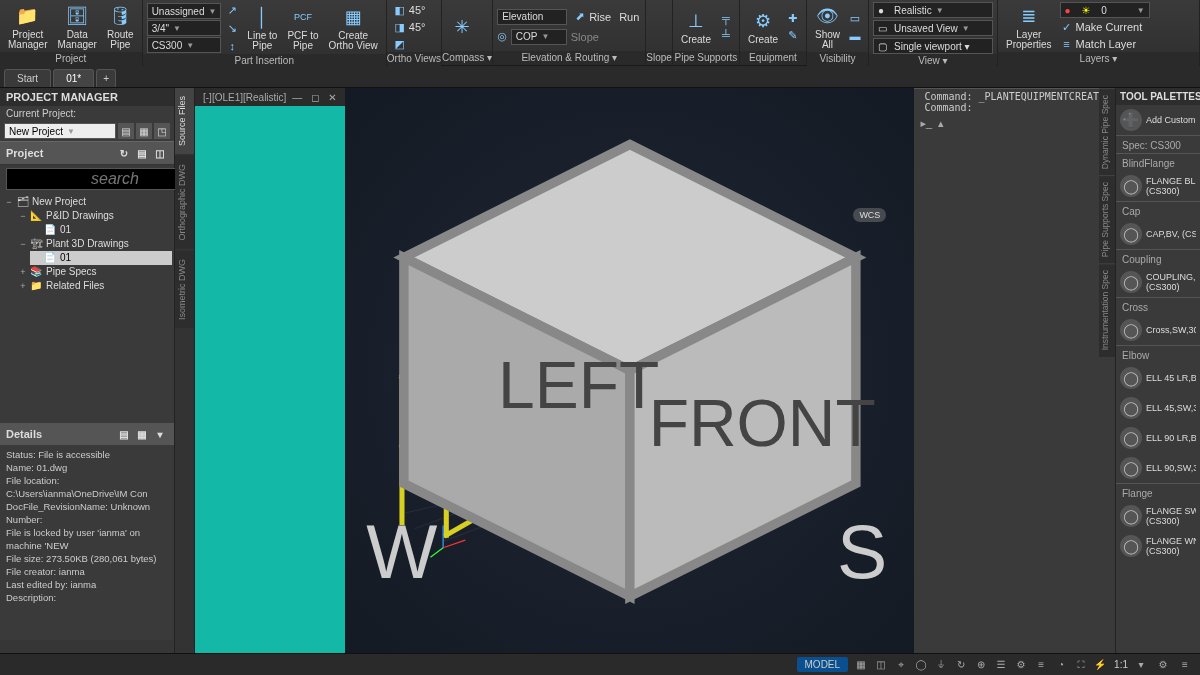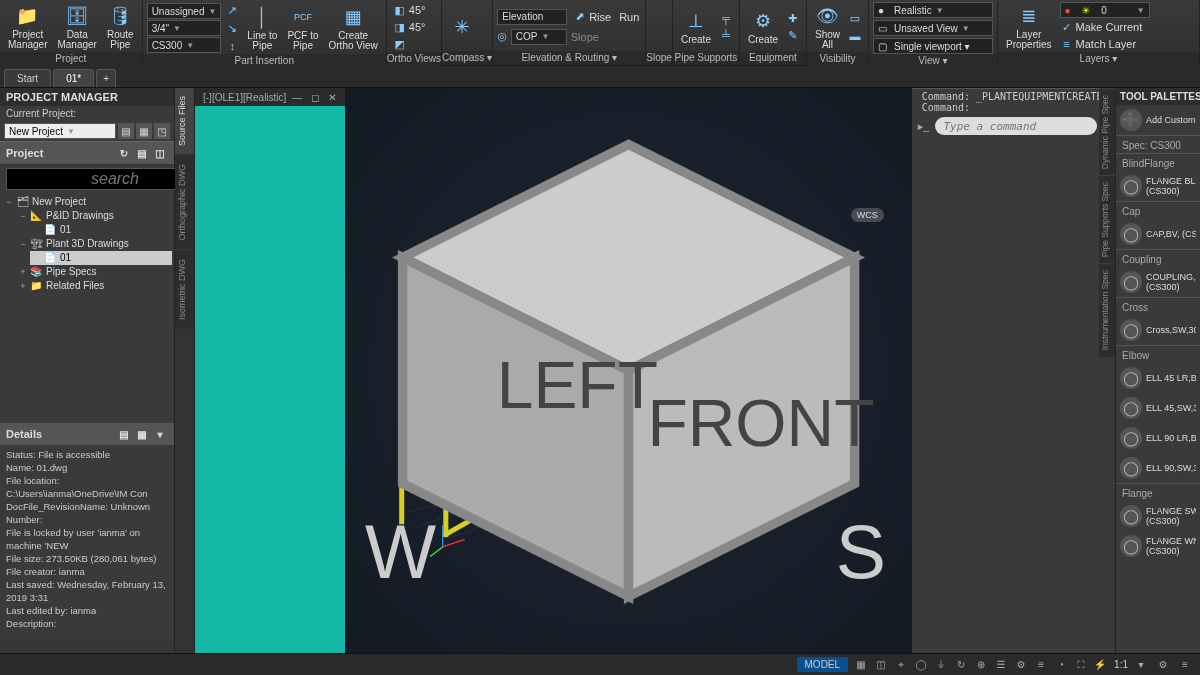--- a/index.html
+++ b/index.html
@@ -413,21 +413,20 @@
       </div>
       <div class="details-body" id="details-body">
           <div>Status: File is accessible</div>
           <div>Name: 01.dwg</div>
           <div>File location: C:\Users\ianma\OneDrive\IM Con</div>
           <div>DocFile_RevisionName: Unknown</div>
           <div>Number:</div>
           <div>File is locked by user 'ianma' on machine 'NEW</div>
           <div>File size: 273.50KB (280,061 bytes)</div>
           <div>File creator: ianma</div>
-          <div>Last saved: Wednesday, February 13, 2019 3:31</div>
           <div>Last edited by: ianma</div>
           <div>Description:</div>
         </div>
     </div>
     <div style="flex:1;background:#363636;"></div>
   </div>
 
   <div class="sidetabs">
     <div class="sidetab on">Source Files</div>
     <div class="sidetab">Orthographic DWG</div>
@@ -504,23 +503,20 @@
         <text x="52" y="52" font-size="8" fill="#ccc">S</text>
       </svg>
       <div class="wcs-badge">WCS</div>
     </div>
 
     <div class="cmdarea">
       <div class="cmd-hist">Command: _PLANTEQUIPMENTCREATE
 Command:</div>
       <div class="cmd-in">
         <span style="color:#aaa;">▸_</span>
-        <div class="box">
-            <input placeholder="Type a command" style="">
-          </div>
         <span style="color:#aaa;">▴</span>
       </div>
     </div>
   </div>
 
   <div class="tp-side">
     <div class="tp-sidetab">Dynamic Pipe Spec</div>
     <div class="tp-sidetab">Pipe Supports Spec</div>
     <div class="tp-sidetab">Instrumentation Spec</div>
   </div>

